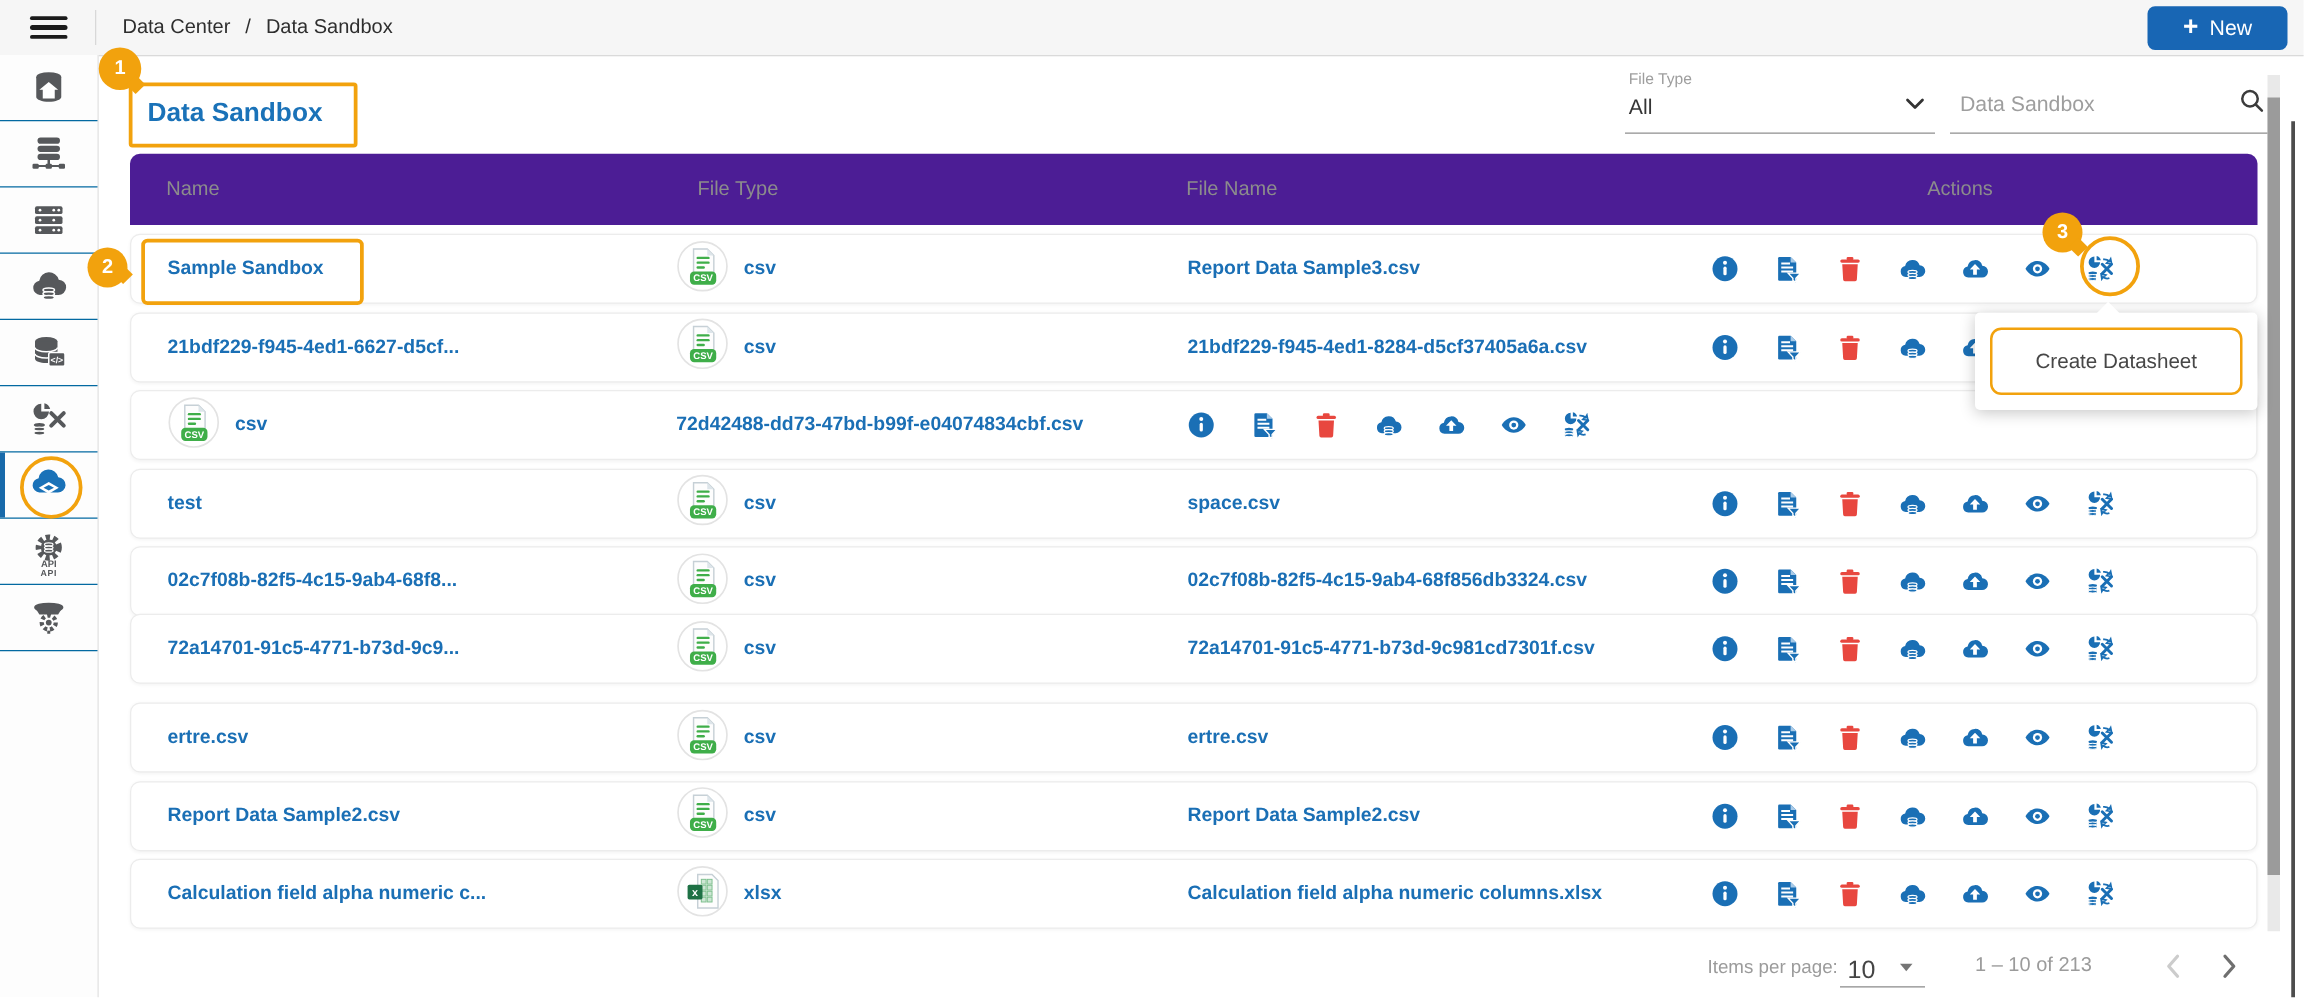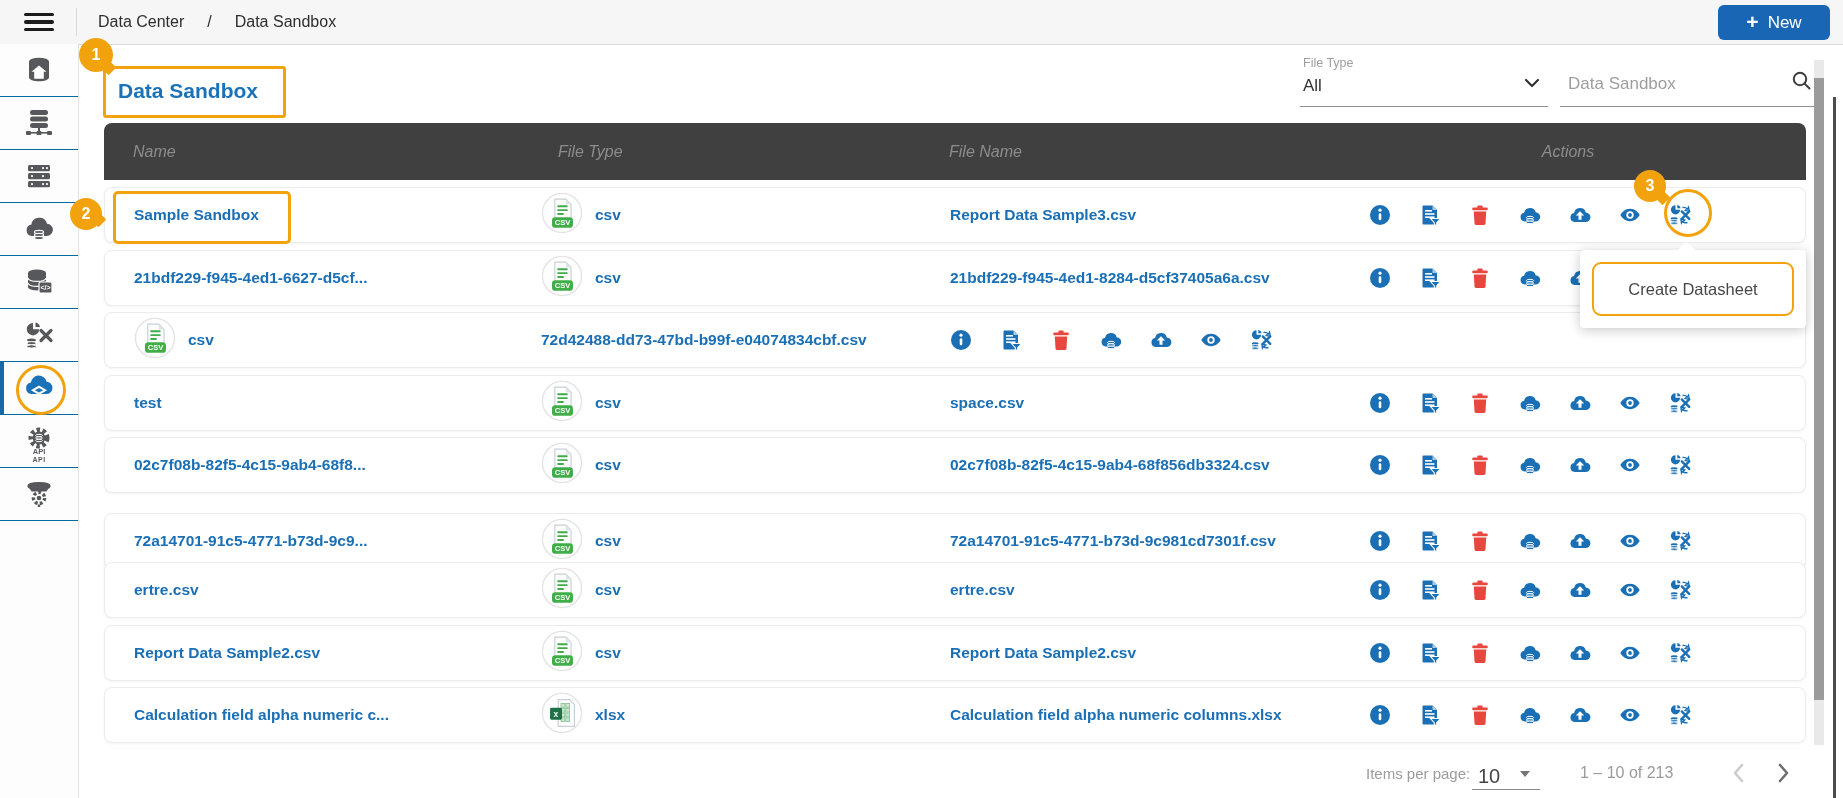--- a/index.html
+++ b/index.html
@@ -9,21 +9,21 @@
     font-family:"Liberation Sans", sans-serif;
     -webkit-font-smoothing:antialiased;
   }
   .abs{position:absolute;}
 
   
   .topbar{left:0;top:0;width:1843px;height:44px;background:#f6f6f6;border-bottom:1px solid #dadada;}
   .hamburger{left:24px;top:13px;width:30px;height:18px;cursor:pointer;}
   .hamburger span{display:block;height:3.2px;background:#1b1b1b;border-radius:2px;margin-bottom:4.2px;}
   .topbar-divider{left:76px;top:8px;width:1px;height:28px;background:#d8d8d8;}
-  .breadcrumb{left:98px;top:0;height:44px;display:flex;align-items:center;font-size:16px;color:#2e2e2e;gap:23px;}
+  .breadcrumb{left:98px;top:0;height:44px;display:flex;align-items:center;font-size:16px;color:#2e2e2e;gap:12px;}
   .new-btn{left:1718px;top:5px;width:112px;height:35px;background:#1866b4;border-radius:6px;color:#fff;
     display:flex;align-items:center;justify-content:center;gap:9px;font-size:17px;cursor:pointer;}
   .new-btn .plus{font-size:21px;font-weight:700;line-height:1;margin-top:-2px;}
 
   
   .sidebar{left:0;top:44px;width:78px;height:754px;background:#fdfdfd;border-right:1px solid #e2e2e2;}
   .side-item{position:relative;width:78px;height:52px;border-bottom:1px solid #0369a1;display:flex;align-items:center;justify-content:center;cursor:pointer;}
   .side-item svg{width:30px;height:30px;}
   .side-item.active::before{content:"";position:absolute;left:0;top:0;width:4px;height:52px;background:#1769aa;}
   .active-ring{position:absolute;width:44px;height:44px;border:3px solid #f2a20d;border-radius:50%;left:16px;top:3px;pointer-events:none;}
@@ -38,21 +38,21 @@
   .filter-value{position:absolute;left:3px;top:22px;font-size:17px;color:#353535;}
   .filter-chevron{position:absolute;right:8px;top:24px;}
   .search-wrap{left:1560px;top:54px;width:258px;height:52px;border-bottom:1px solid #8f8f8f;}
   .search-input{position:absolute;left:6px;top:14px;width:210px;height:30px;border:none;background:transparent;outline:none;
     font-size:17px;color:#333;font-family:"Liberation Sans",sans-serif;}
   .search-input::placeholder{color:#9e9e9e;opacity:1;}
   .search-icon{position:absolute;right:6px;top:16px;}
 
   
   .grid-cols{display:grid;grid-template-columns:407px 409px 419px 1fr;padding-left:29px;align-items:center;height:100%;}
-  .table-header{left:104px;top:123px;width:1702px;height:57px;background:#404040;border-radius:8px 8px 0 0;font-style:italic;}
+  .table-header{left:104px;top:123px;width:1702px;height:57px;background:#4c1d95;border-radius:8px 8px 0 0;}
   .table-header .hcell{font-size:16px;color:#8c8c8c;}
   .hcell.type-h{padding-left:18px;}
   .hcell.actions-h{width:400px;text-align:center;}
 
   .row-card{position:absolute;left:104px;width:1702px;height:56px;background:#fff;border:1px solid #ececec;
     border-radius:8px;box-shadow:0 1px 3px rgba(0,0,0,.05);box-sizing:border-box;}
   .cell-name,.cell-file{font-size:15.5px;font-weight:700;color:#1a6fb5;cursor:pointer;white-space:nowrap;overflow:hidden;}
   .cell-type{display:flex;align-items:center;gap:12px;}
   .cell-type .tlabel{font-size:15.5px;font-weight:700;color:#1a6fb5;}
   .cell-actions{display:flex;align-items:center;gap:28px;}
@@ -559,21 +559,21 @@
             <ellipse cx="5.2" cy="16.8" rx="3.4" ry="1.2" fill="#1a6fb5" stroke="#fff" stroke-width=".8"></ellipse>
             <ellipse cx="5.2" cy="19.2" rx="3.4" ry="1.2" fill="#1a6fb5" stroke="#fff" stroke-width=".8"></ellipse>
             <path d="M12.8 7.4l7.4 7.4M20.2 7.4l-7.4 7.4" stroke="#1a6fb5" stroke-width="2.4" stroke-linecap="round"></path>
             <path d="M13.5 3.5a6 6 0 0 1 5 1.5l1-1.8.8 4-4-.6 1.2-1.3" fill="none" stroke="#1a6fb5" stroke-width="1.4"></path>
             <path d="M18.5 18.5a5 5 0 0 1-5-1l-1 1.6-.6-3.8 3.8.7-1.2 1.2" fill="none" stroke="#1a6fb5" stroke-width="1.4"></path>
           </svg>
         </span>
     </div>
   </div>
 
-  <div class="row-card" style="top: 513px;">
+  <div class="row-card" style="top: 491px;">
     <div class="grid-cols">
       <span class="cell-name">72a14701-91c5-4771-b73d-9c9...</span>
       <span class="cell-type">
         <span><svg class="ft-icon" viewBox="0 0 44 44">
               <circle cx="22" cy="22" r="20.5" fill="#fff" stroke="#e3e3e3" stroke-width="1.4"></circle>
               <path d="M14.5 7.5h11.5l5.5 5.5v22h-17z" fill="#fdfdfd" stroke="#c6d0d6" stroke-width="1.2"></path>
               <path d="M26 7.5l5.5 5.5H26z" fill="#dde5ea"></path>
               <rect x="17" y="14" width="11" height="2" rx="1" fill="#3fae49"></rect>
               <rect x="17" y="18" width="11" height="2" rx="1" fill="#3fae49"></rect>
               <rect x="17" y="22" width="7" height="2" rx="1" fill="#3fae49"></rect>

